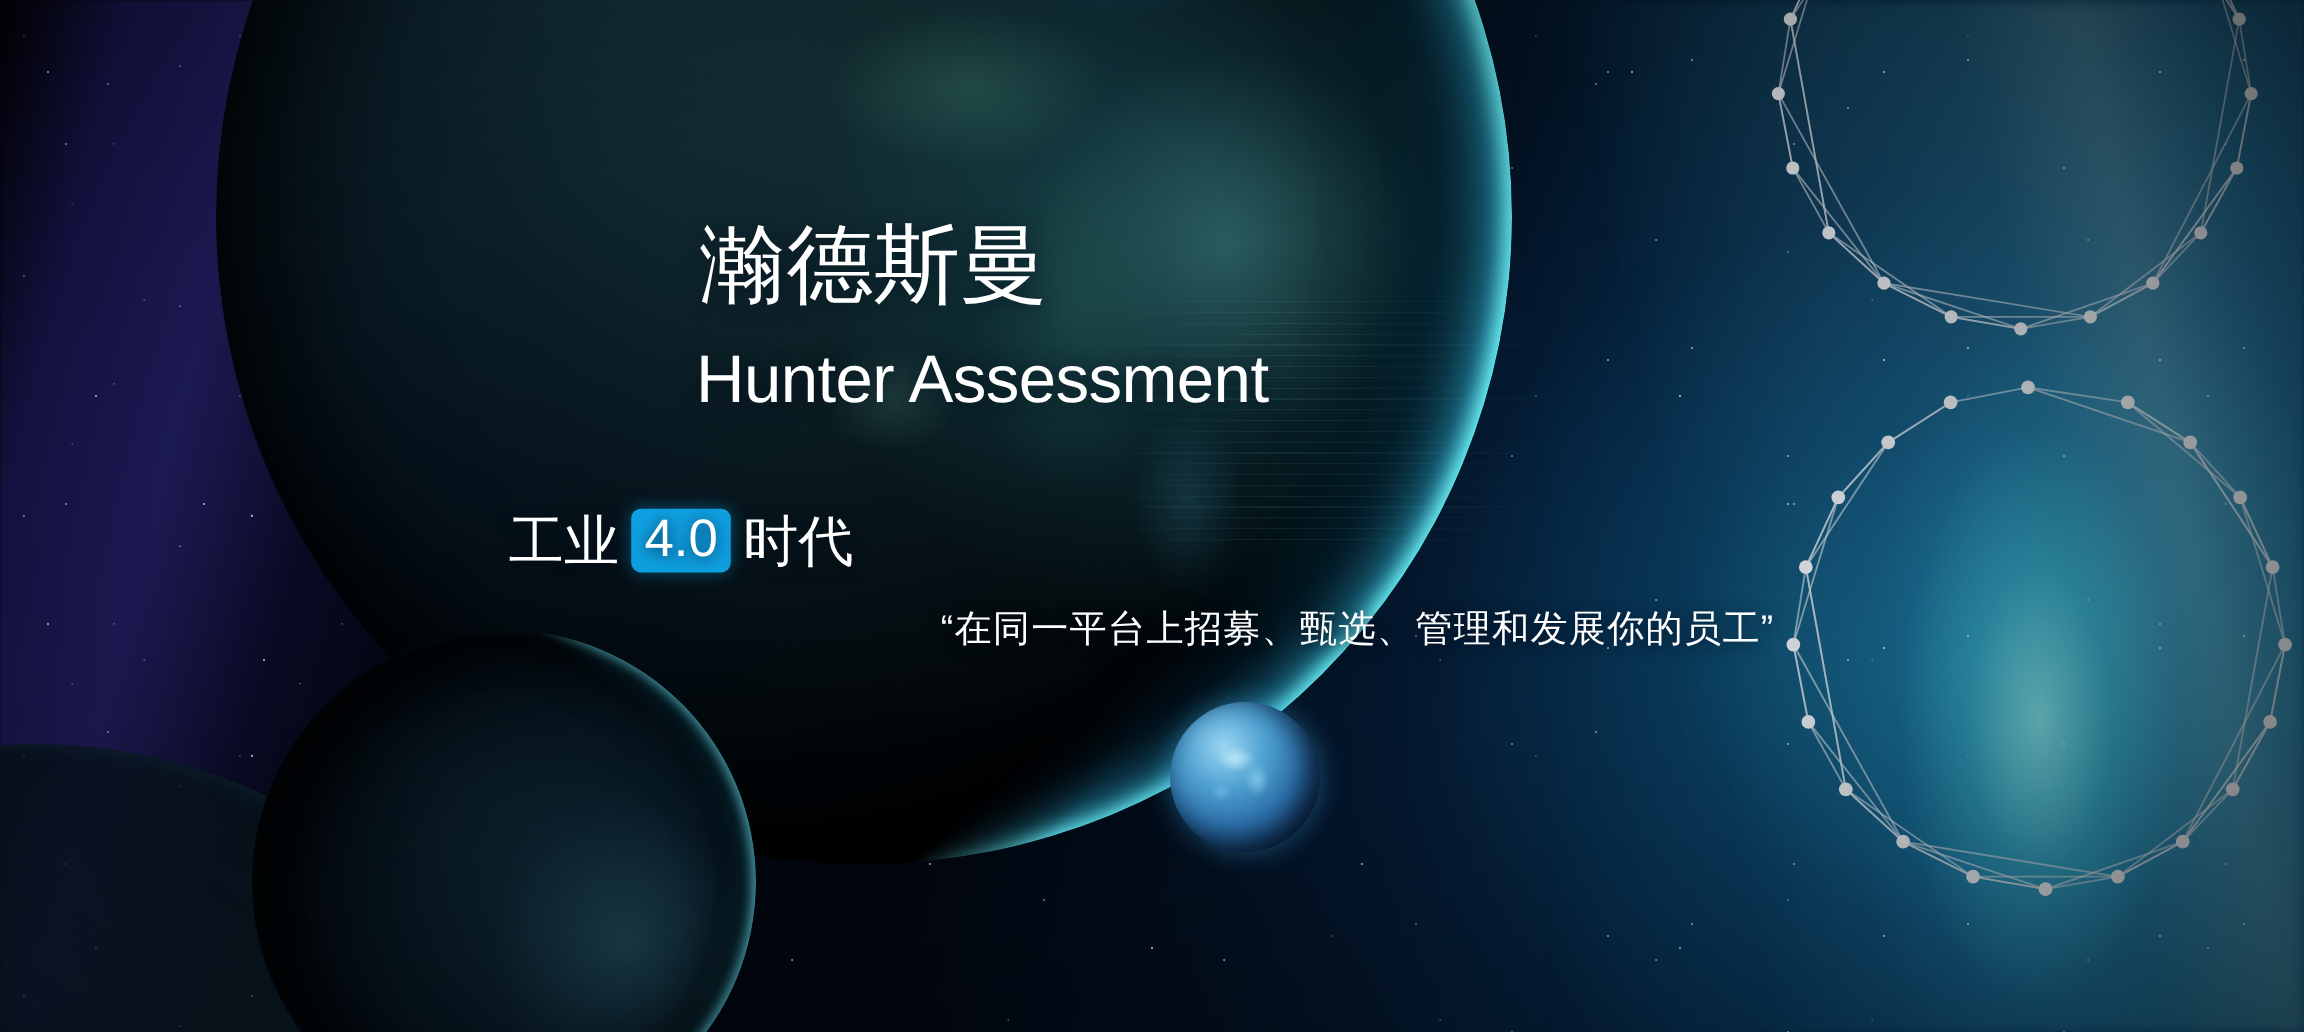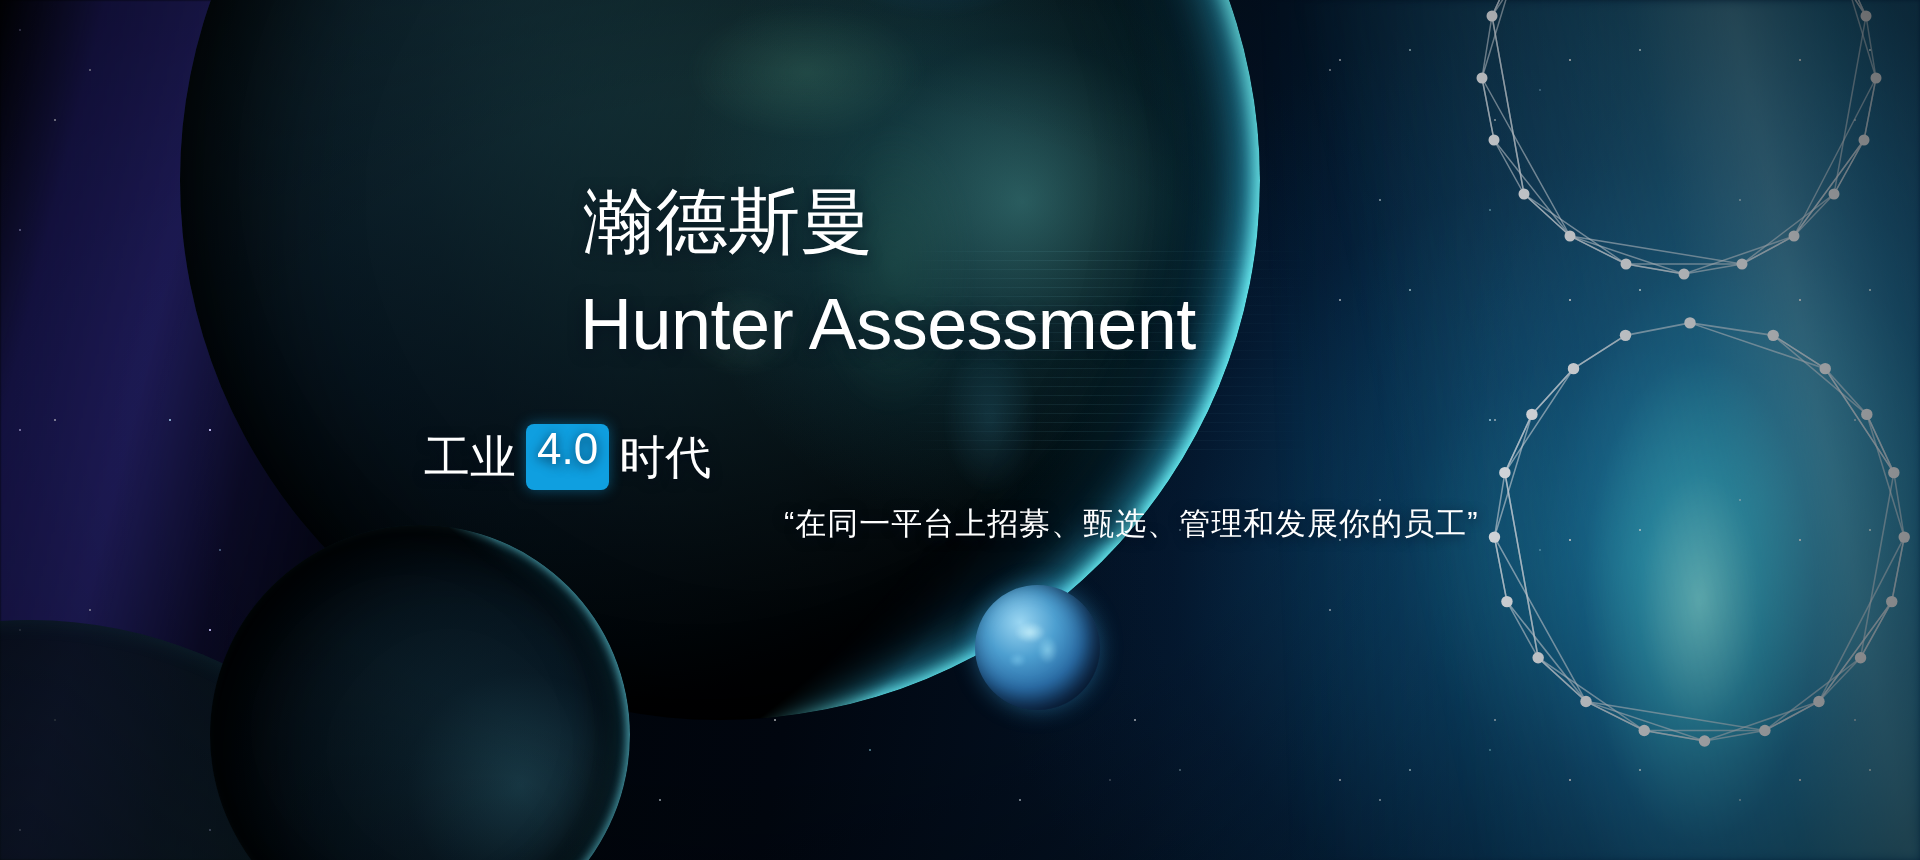--- a/index.html
+++ b/index.html
@@ -245,21 +245,21 @@
     line-height:1;
     font-weight:400;
     color:#ffffff;
     letter-spacing:.5px;
     white-space:nowrap;
     text-shadow:0 2px 14px rgba(0,12,28,.65);
   }
   .brand-en {
     position:absolute;
     left:580px; top:288px;
-    font-size:72px;
+    font-size:56px;
     line-height:1;
     font-weight:400;
     color:#ffffff;
     letter-spacing:-0.5px;
     white-space:nowrap;
     text-shadow:0 2px 16px rgba(0,10,26,.6);
     text-align:center;
   }
   .tagline {
     position:absolute;
@@ -274,21 +274,21 @@
     text-shadow:0 2px 12px rgba(0,10,26,.75);
   }
   .tagline .seg { display:inline-block; }
   .badge-40 {
     display:inline-flex;
     align-items:center;
     justify-content:center;
     background:#0f9fe0;
     color:#ffffff;
     border-radius:8px;
-    padding:2px 11px 18px;
+    padding:2px 11px 5px;
     margin:0 10px;
     font-size:44px;
     line-height:1.05;
     letter-spacing:0px;
     box-shadow:0 0 14px rgba(15,159,224,.45);
   }
   .tagline .gap { display:inline-block; width:16px; }
   .subtitle {
     position:absolute;
     left:784px; top:508px;

